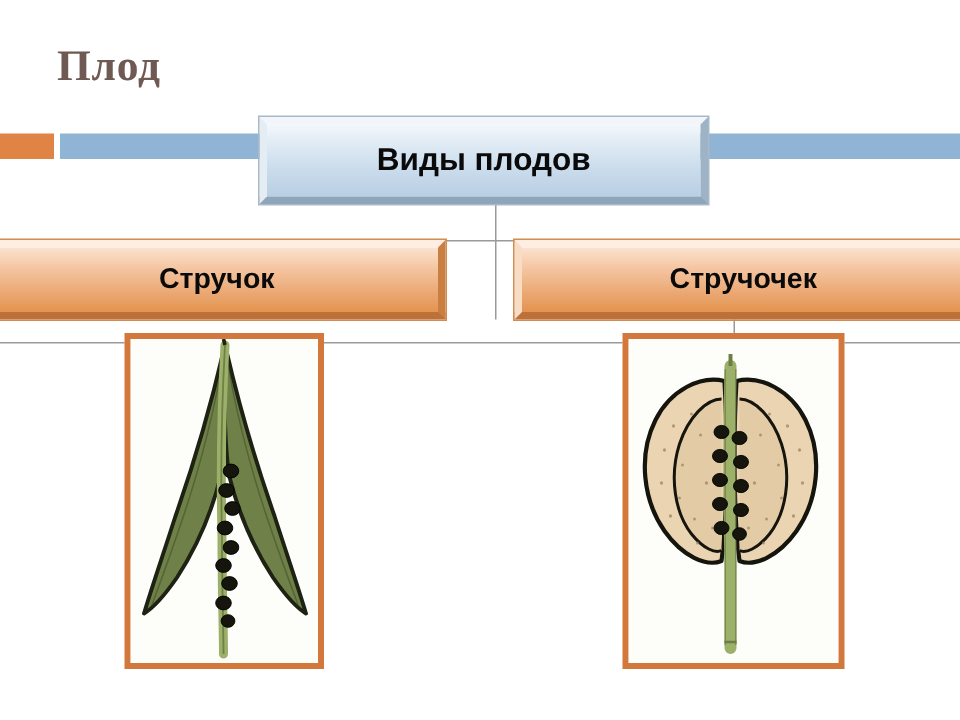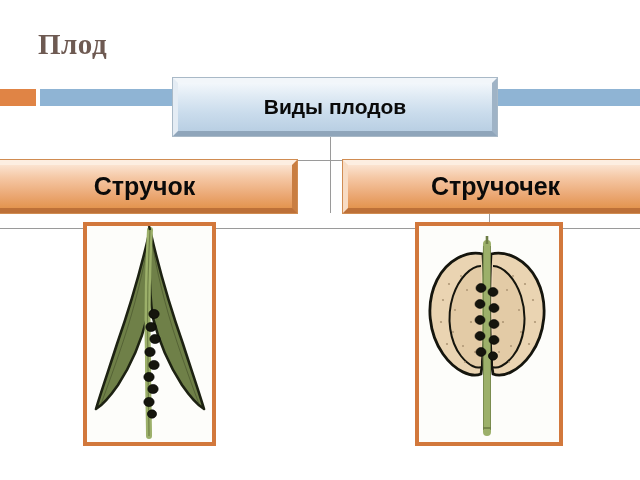--- a/index.html
+++ b/index.html
@@ -72,21 +72,21 @@
     z-index: 3;
     font-weight: 700;
     color: #0a0a0a;
     white-space: nowrap;
   }
 
   
   .box-blue {
     left: 173px;
     top: 78px;
-    width: 324px;
+    width: 299px;
     height: 58px;
     background: linear-gradient(180deg, #f3f7fb 0%, #dfeaf4 28%, #cadcec 62%, #b9cfe3 100%);
     border-top: 5px solid #f2f6fa;
     border-left: 5px solid #e4ecf4;
     border-right: 5px solid #9fb3c6;
     border-bottom: 5px solid #8fa5ba;
     outline: 1px solid #a9b9c7;
     align-items: center;
   }
   .box-blue .bx-label {
@@ -96,21 +96,21 @@
   
   .box-orange {
     background: linear-gradient(180deg, #fbe3d0 0%, #f5c7a4 30%, #eba874 70%, #e3944f 100%);
     border-top: 5px solid #fdeee1;
     border-left: 5px solid #f8dcc4;
     border-right: 5px solid #c97e42;
     border-bottom: 5px solid #bd7038;
     outline: 1px solid #d08c52;
   }
   .box-orange .bx-label {
-    font-size: 25px;
+    font-size: 19px;
   }
   .box-pod {
     left: -8px;
     top: 160px;
     width: 305px;
     height: 53px;
   }
   .box-podlet {
     left: 343px;
     top: 160px;

